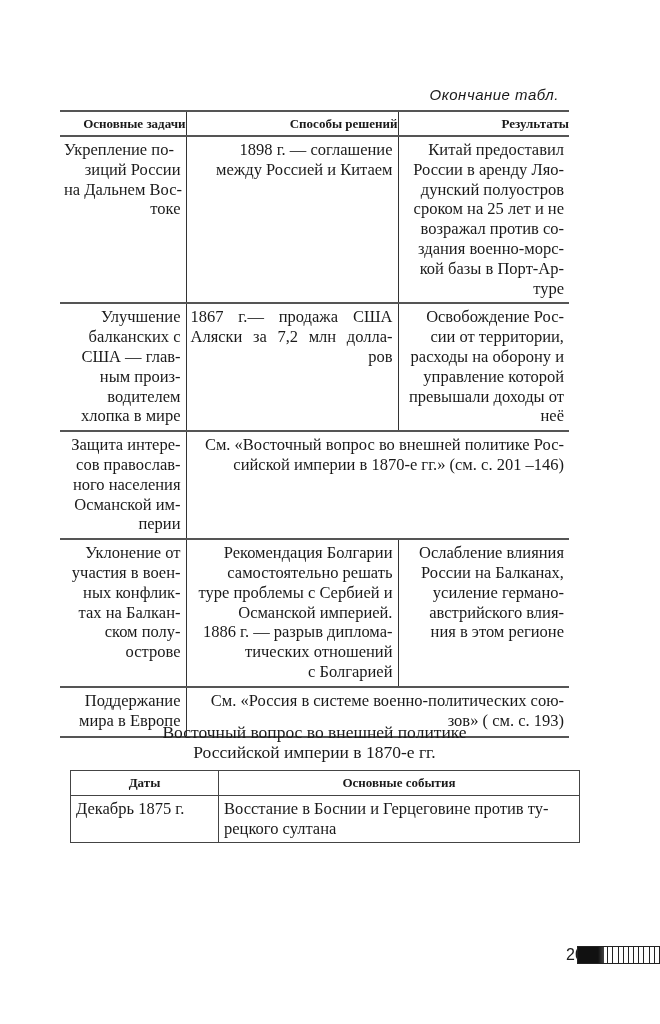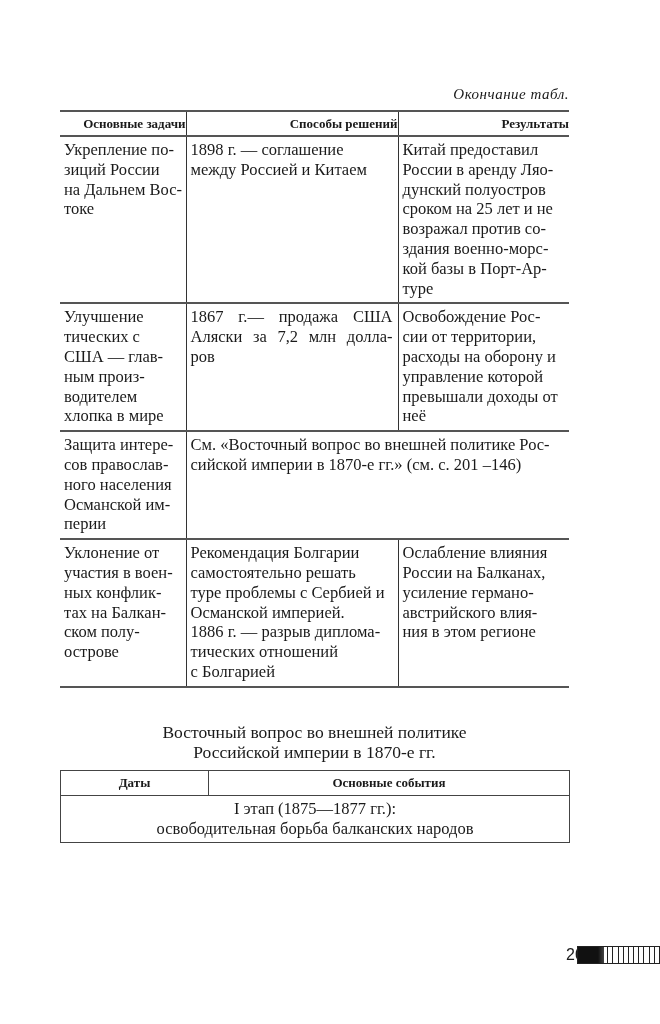--- a/index.html
+++ b/index.html
@@ -1,49 +1,49 @@
 <!DOCTYPE html>
 <html><head>
   <meta charset="utf-8">
   <style>
     html, body { margin: 0; padding: 0; }
     body {
       width: 660px; height: 1024px; background: #ffffff; position: relative; overflow: hidden;
       font-family: "DejaVu Serif", "Liberation Serif", serif; color: #1a1a1a;
     }
     .cont-note {
-      position: absolute; right: 91px; top: 86px;
-      font-family: Liberation Serif, serif; font-style: italic; font-size: 15px; letter-spacing: 0.5px;
+      position: absolute; right: 101px; top: 86px;
+      font-family: Liberation Sans, sans-serif; font-style: italic; font-size: 15px; letter-spacing: 0.5px;
     }
     table { border-collapse: collapse; position: absolute; left: 60px; width: 509px; table-layout: fixed; }
     .t1 { top: 110px; }
     .t1 th, .t1 td { border-top: 2px solid #555; border-bottom: 2px solid #555; vertical-align: top; }
     .t1 th + th, .t1 td + td { border-left: 1.5px solid #333; }
     .t1 th {
       font-family: "Liberation Serif", serif; font-weight: bold; font-size: 13px; height: 23px; text-align: right; vertical-align: middle; padding: 0;
     }
     .t1 td {
-      font-family: "Liberation Serif", serif; font-size: 16.5px; line-height: 19.8px; padding: 3px 5px 4px 4px; text-align: left;
+      font-family: "Liberation Serif", serif; font-size: 16.5px; line-height: 19.8px; padding: 3px 5px 4px 4px; text-align: right;
     }
     .col1 { width: 126px; }
     .col2 { width: 212px; }
     .col3 { width: 171px; }
     .r1 td { height: 152px; }
     .r2 td { height: 113px; }
     .r3 td { height: 93px; margin-left: 44px; }
     .r4 td { height: 133px; }
     .r5 td { height: 41px; }
     .cell-line { display: block; white-space: nowrap; }
     .cell-line.j { display: flex; justify-content: space-between; }
 
     .section-title {
       position: absolute; left: 60px; width: 509px; top: 722px; text-align: center;
       font-family: "Liberation Serif", serif; font-weight: normal; font-size: 17.5px; line-height: 20px;
     }
-    .t2 { top: 770px; border: 1.5px solid #444; }
+    .t2 { top: 770px; border: 1.5px solid #444; margin-left: 10px; }
     .t2 th, .t2 td { border: 1.5px solid #444; }
     .t2 th {
       font-family: "Liberation Serif", serif; font-weight: bold; font-size: 13px; height: 24px; text-align: center; vertical-align: middle; padding: 0;
     }
     .t2 td {
       font-family: "Liberation Serif", serif; font-size: 16.5px; line-height: 19.5px; padding: 3px 5px; vertical-align: top;
     }
     .t2 .stage td { text-align: center; height: 40px; padding-top: 3px; }
     .c2a { width: 148px; }
     .c2b { width: 361px; }
@@ -99,21 +99,21 @@
         <span class="cell-line">сроком на 25 лет и не</span>
         <span class="cell-line">возражал против со-</span>
         <span class="cell-line">здания военно-морс-</span>
         <span class="cell-line">кой базы в Порт-Ар-</span>
         <span class="cell-line">туре</span>
       </td>
     </tr>
     <tr class="r2">
       <td>
         <span class="cell-line">Улучшение</span>
-        <span class="cell-line">тических с</span>
+        <span class="cell-line">балканских с</span>
         <span class="cell-line">США — глав-</span>
         <span class="cell-line">ным произ-</span>
         <span class="cell-line">водителем</span>
         <span class="cell-line">хлопка в мире</span>
       </td>
       <td>
         <span class="cell-line j" id="m2l0">
             <span>1867</span>
             <span>г.—</span>
             <span>продажа</span>
@@ -169,44 +169,55 @@
         <span class="cell-line">с Болгарией</span>
       </td>
       <td>
         <span class="cell-line">Ослабление влияния</span>
         <span class="cell-line">России на Балканах,</span>
         <span class="cell-line">усиление германо-</span>
         <span class="cell-line">австрийского влия-</span>
         <span class="cell-line">ния в этом регионе</span>
       </td>
     </tr>
+    <tr class="r5">
+      <td>
+        <span class="cell-line">Поддержание</span>
+        <span class="cell-line">мира в Европе</span>
+      </td>
+      <td colspan="2">
+        <span class="cell-line">См. «Россия в системе военно-политических сою-</span>
+        <span class="cell-line">зов» ( см. с. 193)</span>
+      </td>
+    </tr>
   </tbody>
 </table>
 
 <div class="section-title">
   <div>Восточный вопрос во внешней политике</div>
   <div>Российской империи в 1870-е  гг.</div>
 </div>
 
 <table class="t2">
   <colgroup>
       <col class="c2a">
       <col class="c2b">
     </colgroup>
   <thead>
     <tr>
       <th>Даты</th>
       <th>Основные события</th>
     </tr>
   </thead>
   <tbody>
-    <tr class="stage">
-      <td colspan="2">
-        <div>I этап (1875—1877 гг.):</div>
-        <div>освободительная борьба балканских народов</div>
+    <tr class="ev1">
+      <td>Декабрь 1875 г.</td>
+      <td>
+        <span class="cell-line">Восстание в Боснии и Герцеговине против ту-</span>
+        <span class="cell-line">рецкого султана</span>
       </td>
     </tr>
   </tbody>
 </table>
 
 <div class="page-num">201</div>
 <div class="thumb-bar">
   <span></span>
     <span></span>
     <span></span>

